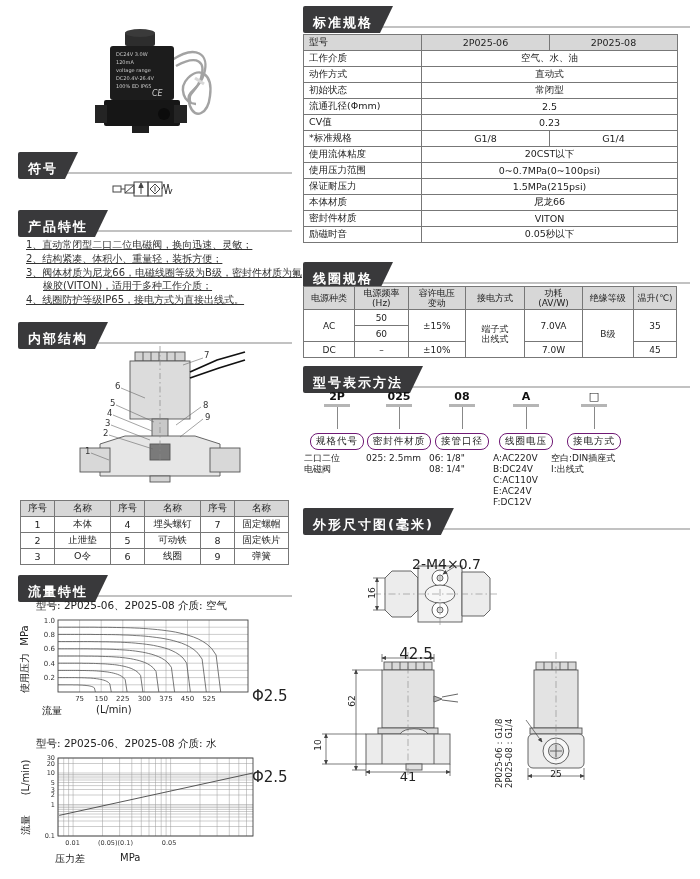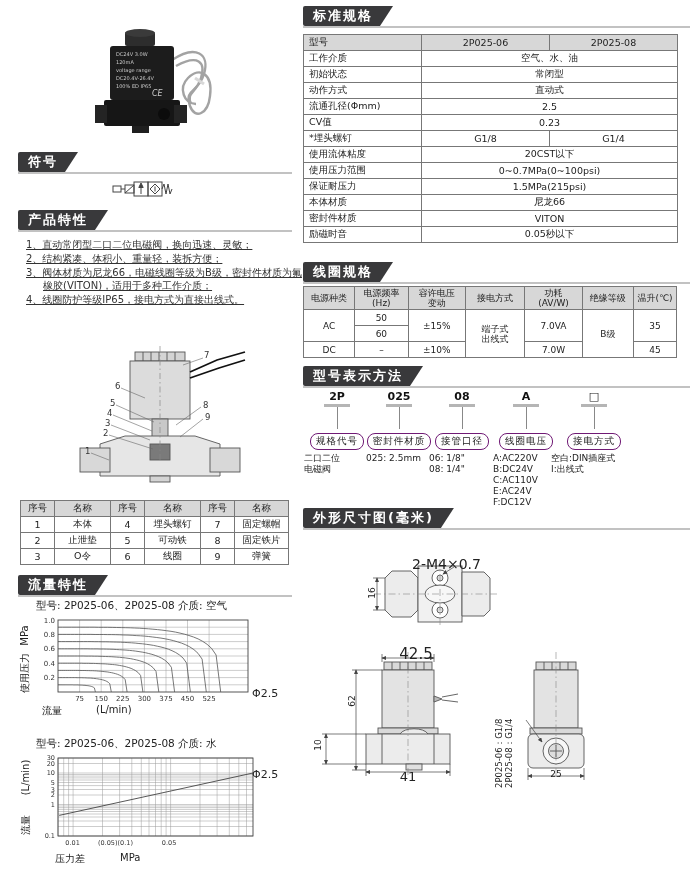--- a/index.html
+++ b/index.html
@@ -1,36 +1,36 @@
 <!DOCTYPE html>
 <html><head>
 <meta charset="utf-8">
 <style>
   html,body{margin:0;padding:0;background:#e8e8e8;}
   .page{position:relative;width:700px;height:879px;background:#ffffff;font-family:"DejaVu Sans",sans-serif;color:#222;overflow:hidden;}
   
   .sec{position:absolute;height:20px;border-bottom:2px solid #c2c2c2;}
   .sec .band{position:absolute;left:0;top:0;height:20px;line-height:20px;background:#39393b;color:#fff;
-    font-size:13px;font-weight:bold;letter-spacing:2px;padding:0 20px 0 10px;
+    font-size:13px;font-weight:bold;letter-spacing:2px;padding:7px 20px 0 10px;
     clip-path:polygon(0 0,100% 0,calc(100% - 13px) 100%,0 100%);border-radius:2px 0 0 2px;}
   
   .tbl{border-collapse:collapse;table-layout:fixed;position:absolute;background:#fff;}
   .tbl td{border:1px solid #777;font-size:9.5px;text-align:center;padding:1px 2px;height:13px;color:#222;white-space:pre-line;overflow:hidden;}
   .tbl tr.hd td{background:#d7d7d7;}
   .spec td.lab{text-align:left;padding-left:5px;}
   .coil td{font-size:9px;line-height:10px;}
   
   .t{position:absolute;white-space:nowrap;}
   .rot{position:absolute;white-space:nowrap;transform:rotate(-90deg);transform-origin:center;}
   .rotlb{position:absolute;white-space:nowrap;transform:rotate(-90deg);transform-origin:left bottom;}
   .features{position:absolute;font-size:10px;line-height:13.8px;color:#333;}
   .features div{padding-left:17px;text-indent:-17px;}
   .ctitle{position:absolute;font-size:10.5px;color:#222;white-space:nowrap;}
   .axl{font-size:10px;color:#222;}
-  .phi{position:absolute;font-size:11px;color:#222;}
+  .phi{position:absolute;font-size:15px;color:#222;}
   
   .mcol{position:absolute;width:70px;text-align:center;}
   .mcol .code{font-size:11px;font-weight:bold;color:#111;}
   .mcol .bar{width:26px;height:3px;background:#b5b5b5;margin:1px auto 0;}
   .mcol .vline{width:0;height:22px;border-left:1px solid #888;margin:0 auto;}
   .mcol .lbl{display:inline-block;border:1px solid #701a75;border-radius:8px;font-size:9.5px;padding:1px 5px;background:#fff;color:#222;letter-spacing:1px;}
   .mcol .desc{font-size:9px;line-height:11px;text-align:left;white-space:pre-line;padding-left:2px;margin-top:3px;color:#222;}
   svg{position:absolute;overflow:visible;}
   svg text{font-family:"DejaVu Sans",sans-serif;}
 </style>
@@ -87,20 +87,23 @@
   <div class="sec" style="left:18px;top:210px;width:274px;">
     <span class="band">产品特性</span>
   </div>
   <div class="features" style="left:26px;top:238px;width:276px;text-decoration:underline;">
     <div>1、直动常闭型二口二位电磁阀，换向迅速、灵敏；</div>
     <div>2、结构紧凑、体积小、重量轻，装拆方便；</div>
     <div>3、阀体材质为尼龙66，电磁线圈等级为B级，密封件材质为氟橡胶(VITON)，适用于多种工作介质；</div>
     <div>4、线圈防护等级IP65，接电方式为直接出线式。</div>
   </div>
 
+  <div class="sec" style="left:18px;top:322px;width:274px;">
+    <span class="band">内部结构</span>
+  </div>
   <svg style="left:55px;top:344px" width="200" height="150" viewBox="0 0 200 150">
     <g stroke="#555" stroke-width="0.9" fill="#e2e2e2">
       <rect x="80" y="8" width="50" height="9" fill="#d4d4d4"></rect>
       <line x1="88" y1="8" x2="88" y2="17"></line>
         <line x1="96" y1="8" x2="96" y2="17"></line>
         <line x1="104" y1="8" x2="104" y2="17"></line>
         <line x1="112" y1="8" x2="112" y2="17"></line>
         <line x1="120" y1="8" x2="120" y2="17"></line>
       <rect x="75" y="17" width="60" height="58" fill="#dcdcdc"></rect>
       <rect x="97" y="75" width="16" height="30" fill="#c8c8c8"></rect>
@@ -320,37 +323,37 @@
         <tr class="hd">
       <td class="lab">型号</td>
       <td>2P025-06</td>
       <td>2P025-08</td>
     </tr>
     <tr>
           <td class="lab">工作介质</td>
           <td colspan="2">空气、水、油</td>
         </tr>
     <tr>
+          <td class="lab">动作方式</td>
+          <td colspan="2">直动式</td>
+        </tr>
+    <tr>
           <td class="lab">初始状态</td>
           <td colspan="2">常闭型</td>
         </tr>
     <tr>
-          <td class="lab">动作方式</td>
-          <td colspan="2">直动式</td>
-        </tr>
-    <tr>
           <td class="lab">流通孔径(Φmm)</td>
           <td colspan="2">2.5</td>
         </tr>
     <tr>
           <td class="lab">CV值</td>
           <td colspan="2">0.23</td>
         </tr>
     <tr>
-          <td class="lab">*埋头螺钉</td>
+          <td class="lab">*标准规格</td>
           <td>G1/8</td>
           <td>G1/4</td>
         </tr>
     <tr>
           <td class="lab">使用流体粘度</td>
           <td colspan="2">20CST以下</td>
         </tr>
     <tr>
           <td class="lab">使用压力范围</td>
           <td colspan="2">0~0.7MPa(0~100psi)</td>

